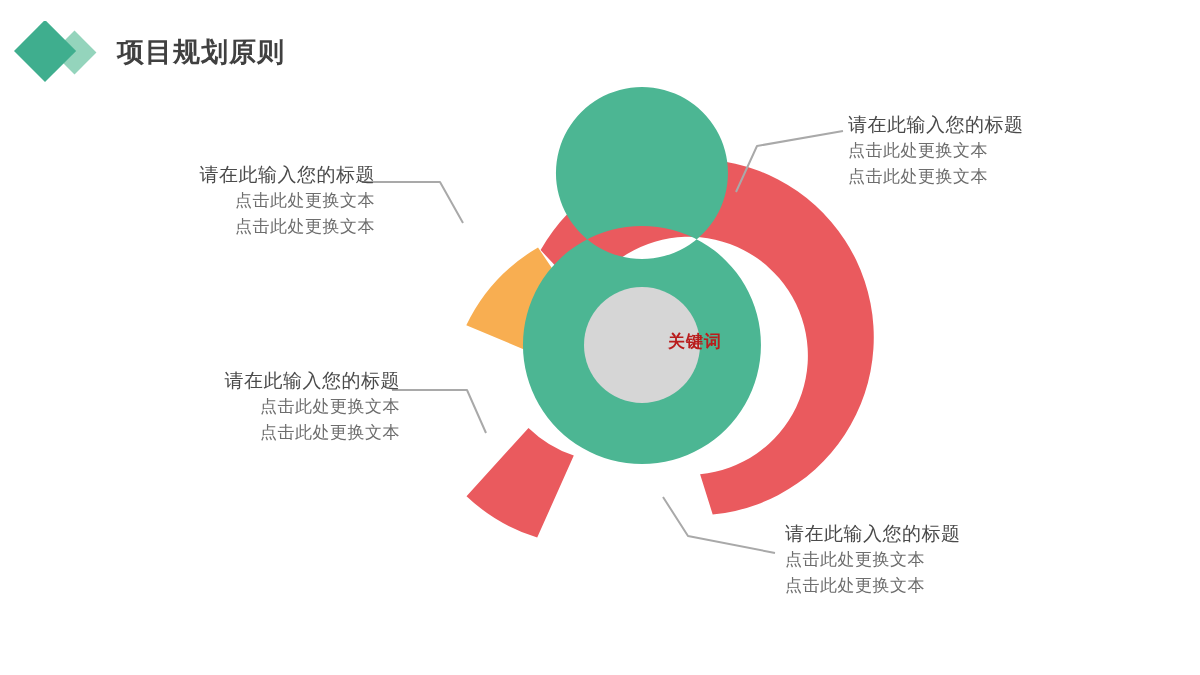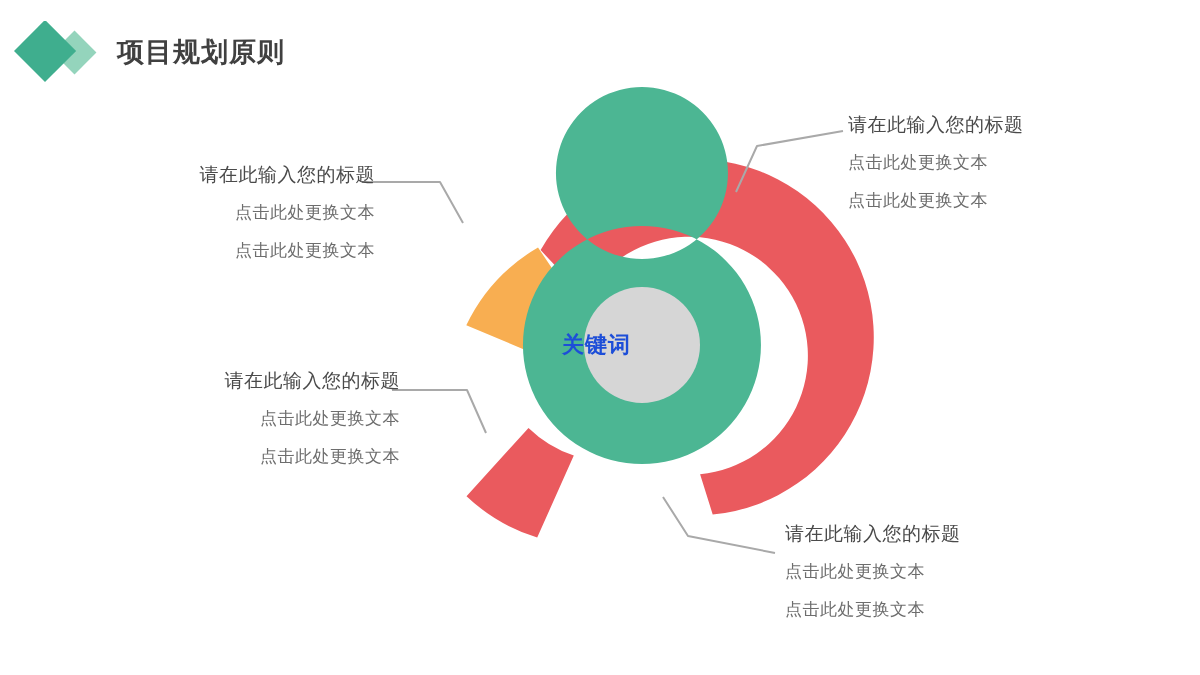--- a/index.html
+++ b/index.html
@@ -44,24 +44,24 @@
   #diagram-svg {
     position: absolute;
     left: 0;
     top: 0;
   }
   #center-keyword {
     position: absolute;
     left: 562px;
     top: 330px;
     width: 160px;
-    text-align: left;
-    font-size: 22px;
+    text-align: right;
+    font-size: 17px;
     font-weight: bold;
-    color: #1d4ed8;
+    color: #b91c1c;
     letter-spacing: 1px;
   }
 
   
   .callout {
     position: absolute;
   }
   .callout-title {
     font-size: 19px;
     font-weight: normal;
@@ -69,21 +69,20 @@
     white-space: nowrap;
     letter-spacing: 0.5px;
     line-height: 1.35;
   }
   .callout-line {
     font-size: 17px;
     color: #6d6d6d;
     white-space: nowrap;
     letter-spacing: 0.5px;
     line-height: 1.55;
-    margin-top: 12px;
   }
   .align-right { text-align: right; }
   .align-left  { text-align: left; }
 
   #callout-top-left   { left: 60px;  top: 162px; width: 315px; }
   #callout-top-right  { left: 848px; top: 112px; width: 330px; }
   #callout-bot-left   { left: 90px;  top: 368px; width: 310px; }
   #callout-bot-right  { left: 785px; top: 521px; width: 330px; }
 </style>
 </head>

